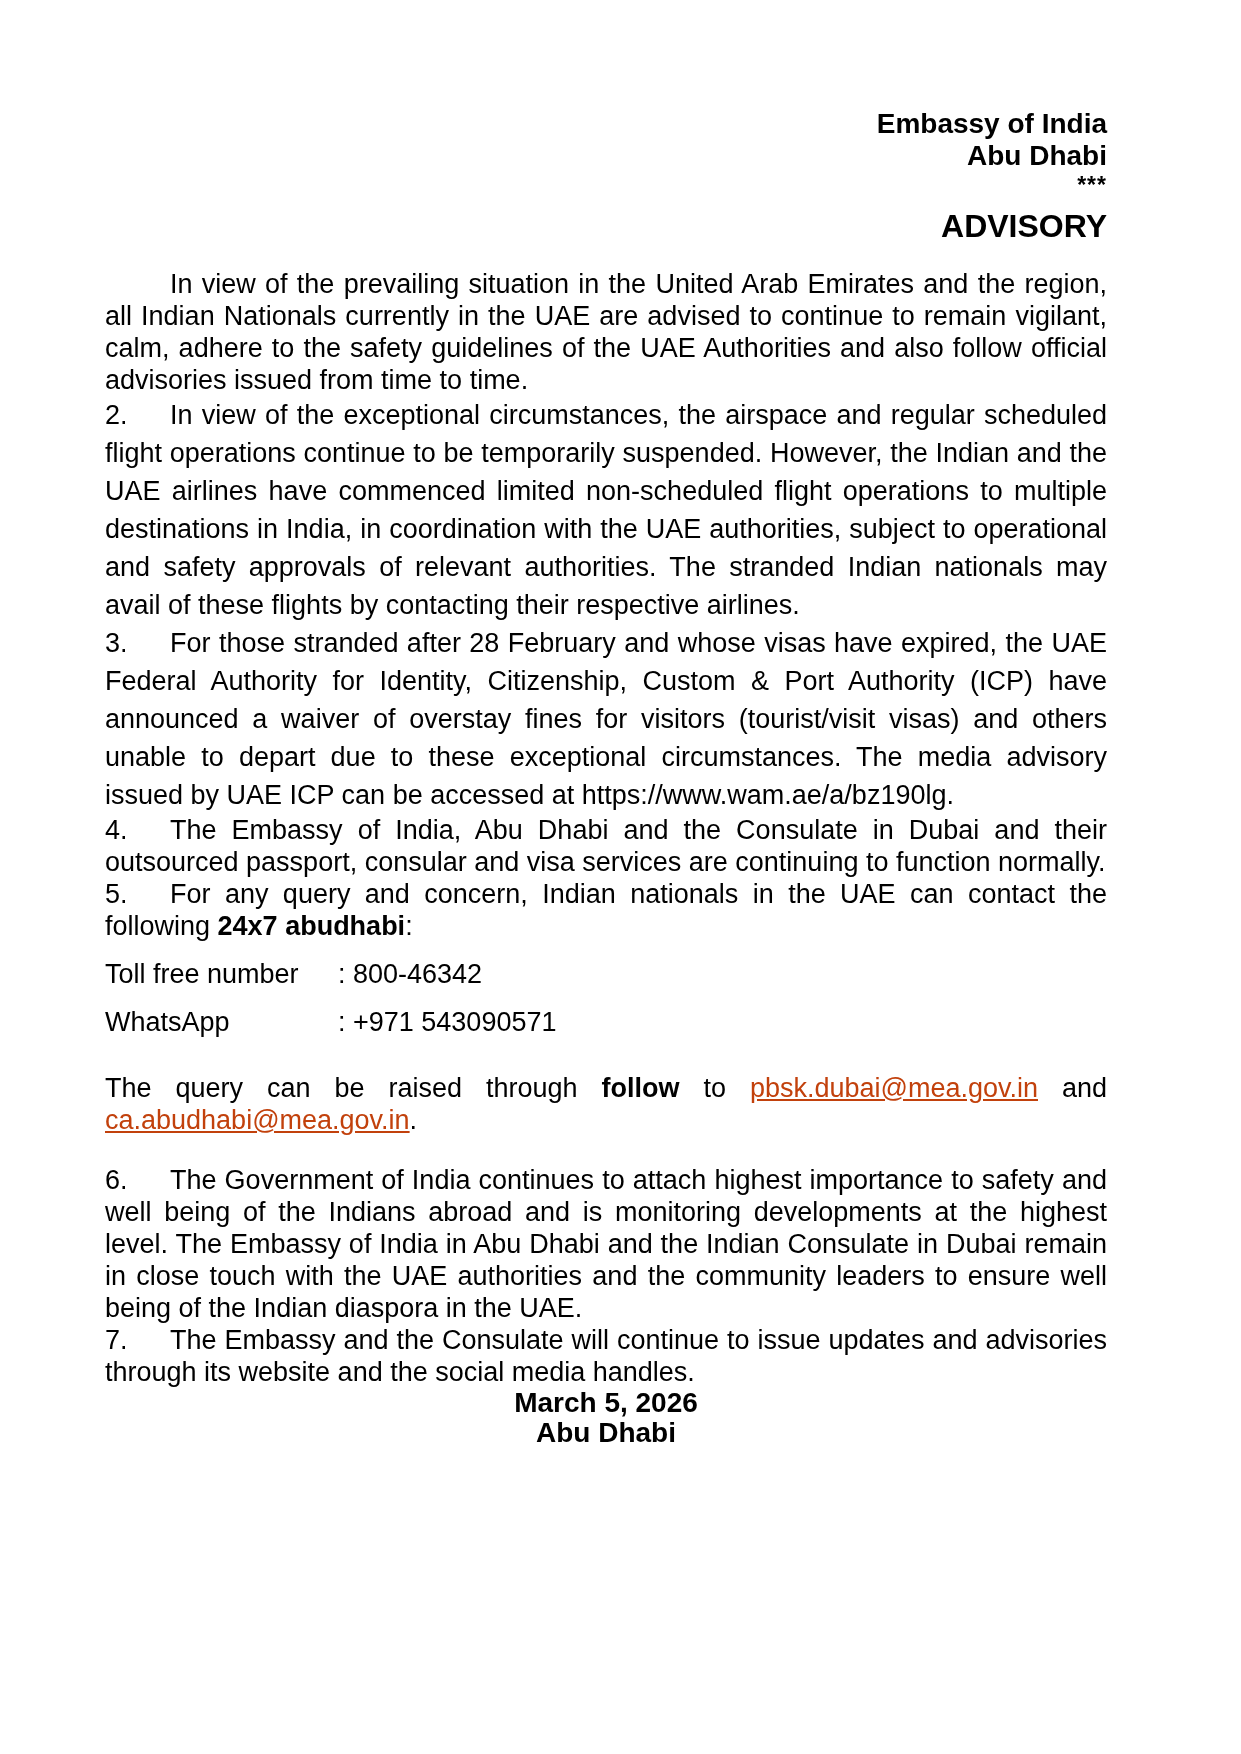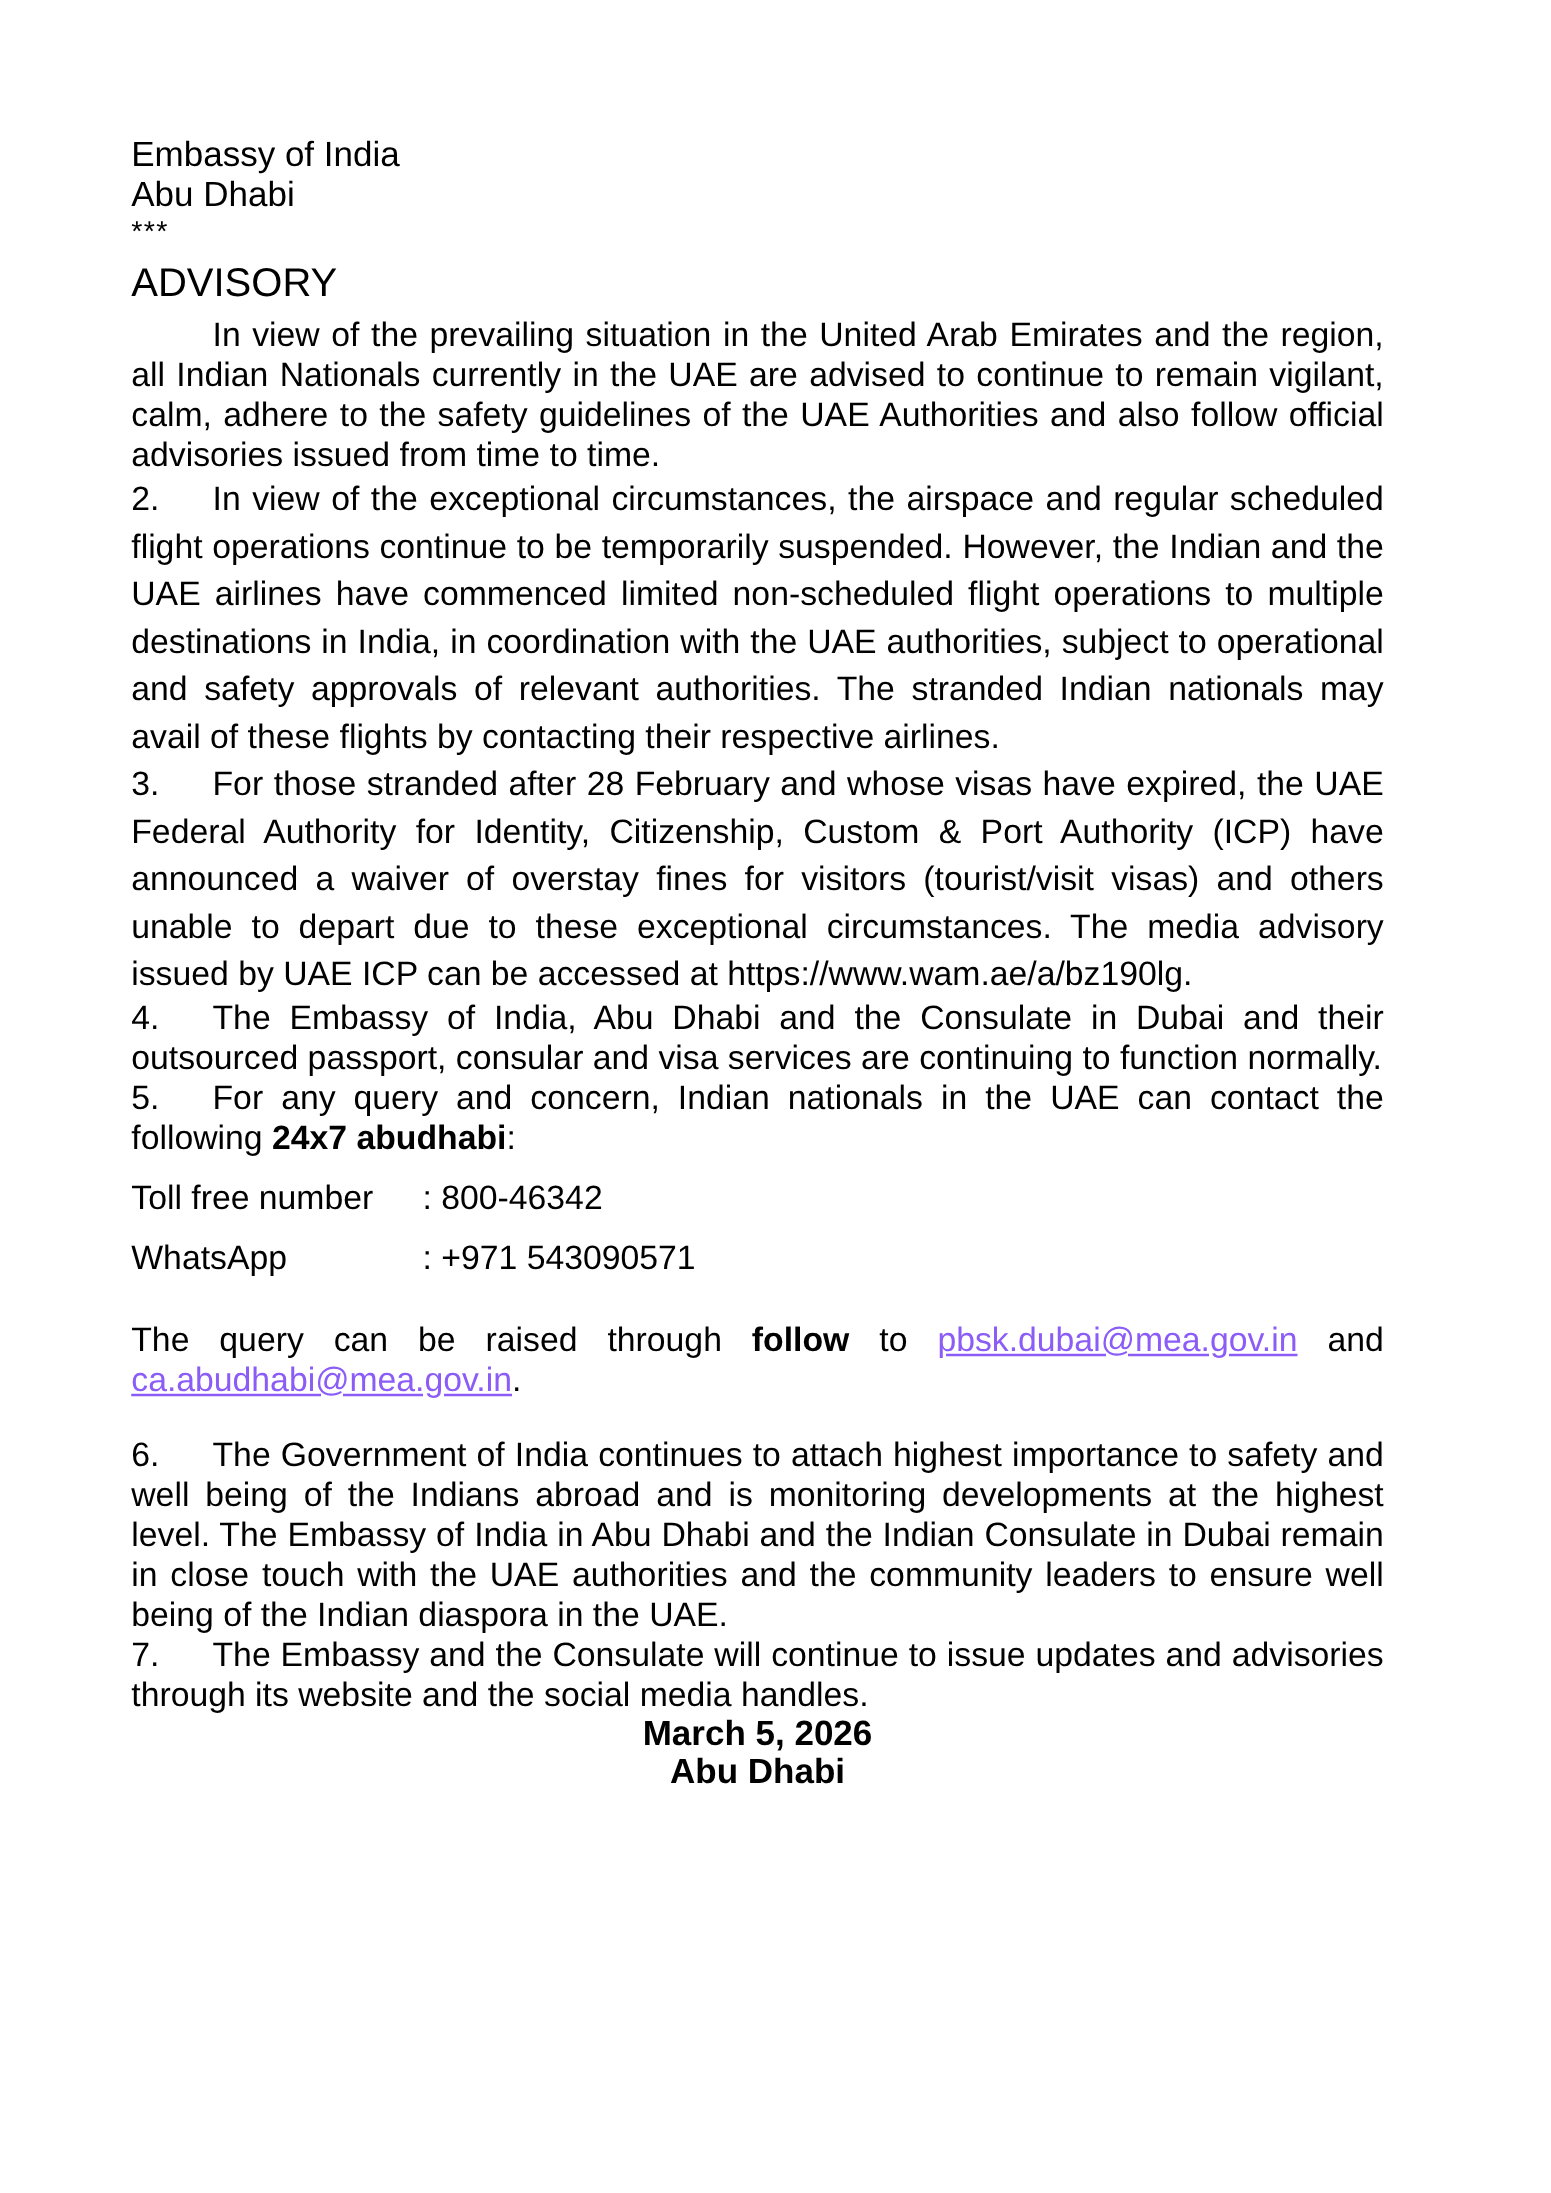--- a/index.html
+++ b/index.html
@@ -14,21 +14,21 @@
     overflow: hidden;
   }
   .page {
     box-sizing: border-box;
     width: 1241px;
     height: 1754px;
     padding: 108px 134px 0 105px;
     background: #ffffff;
   }
   
-  .header { text-align: left; font-weight: normal; margin-bottom: 10px; }
+  .header { text-align: right; font-weight: bold; margin-bottom: 26px; }
   .header .hline { font-size: 28px; line-height: 32px; }
   .header .stars { font-size: 23px; line-height: 26px; letter-spacing: 1px; }
   .header .adv-title { font-size: 32px; line-height: 32px; margin-top: 12px; }
 
   
   p.body-para { margin: 0; text-align: justify; }
   .num { display: inline-block; width: 65px; }
   .p1 { line-height: 32px; margin-bottom: 30px; }
   .p2 { line-height: 38px; margin-bottom: 30px; }
   .p3 { line-height: 38px; margin-bottom: 23px; }
@@ -37,21 +37,21 @@
   .p6 { line-height: 32px; margin-bottom: 28px; }
   .p7 { line-height: 32px; margin-bottom: 26px; }
   .bold { font-weight: bold; }
 
   
   .helplines { line-height: 32px; margin-bottom: 34px; }
   .hl-label { display: inline-block; width: 233px; margin-top: 16px; }
 
   
   .email-para { line-height: 32px; margin-bottom: 28px; text-align: justify; margin-top: 0; }
-  .email-link { text-decoration: underline; color: #8b5cf6; }
+  .email-link { text-decoration: underline; color: #c2410c; }
 
   
   .footer { text-align: center; font-weight: bold; font-size: 28px; line-height: 30px; }
 </style>
 </head>
 <body>
 
 <div class="page">
 
   <div class="header">

